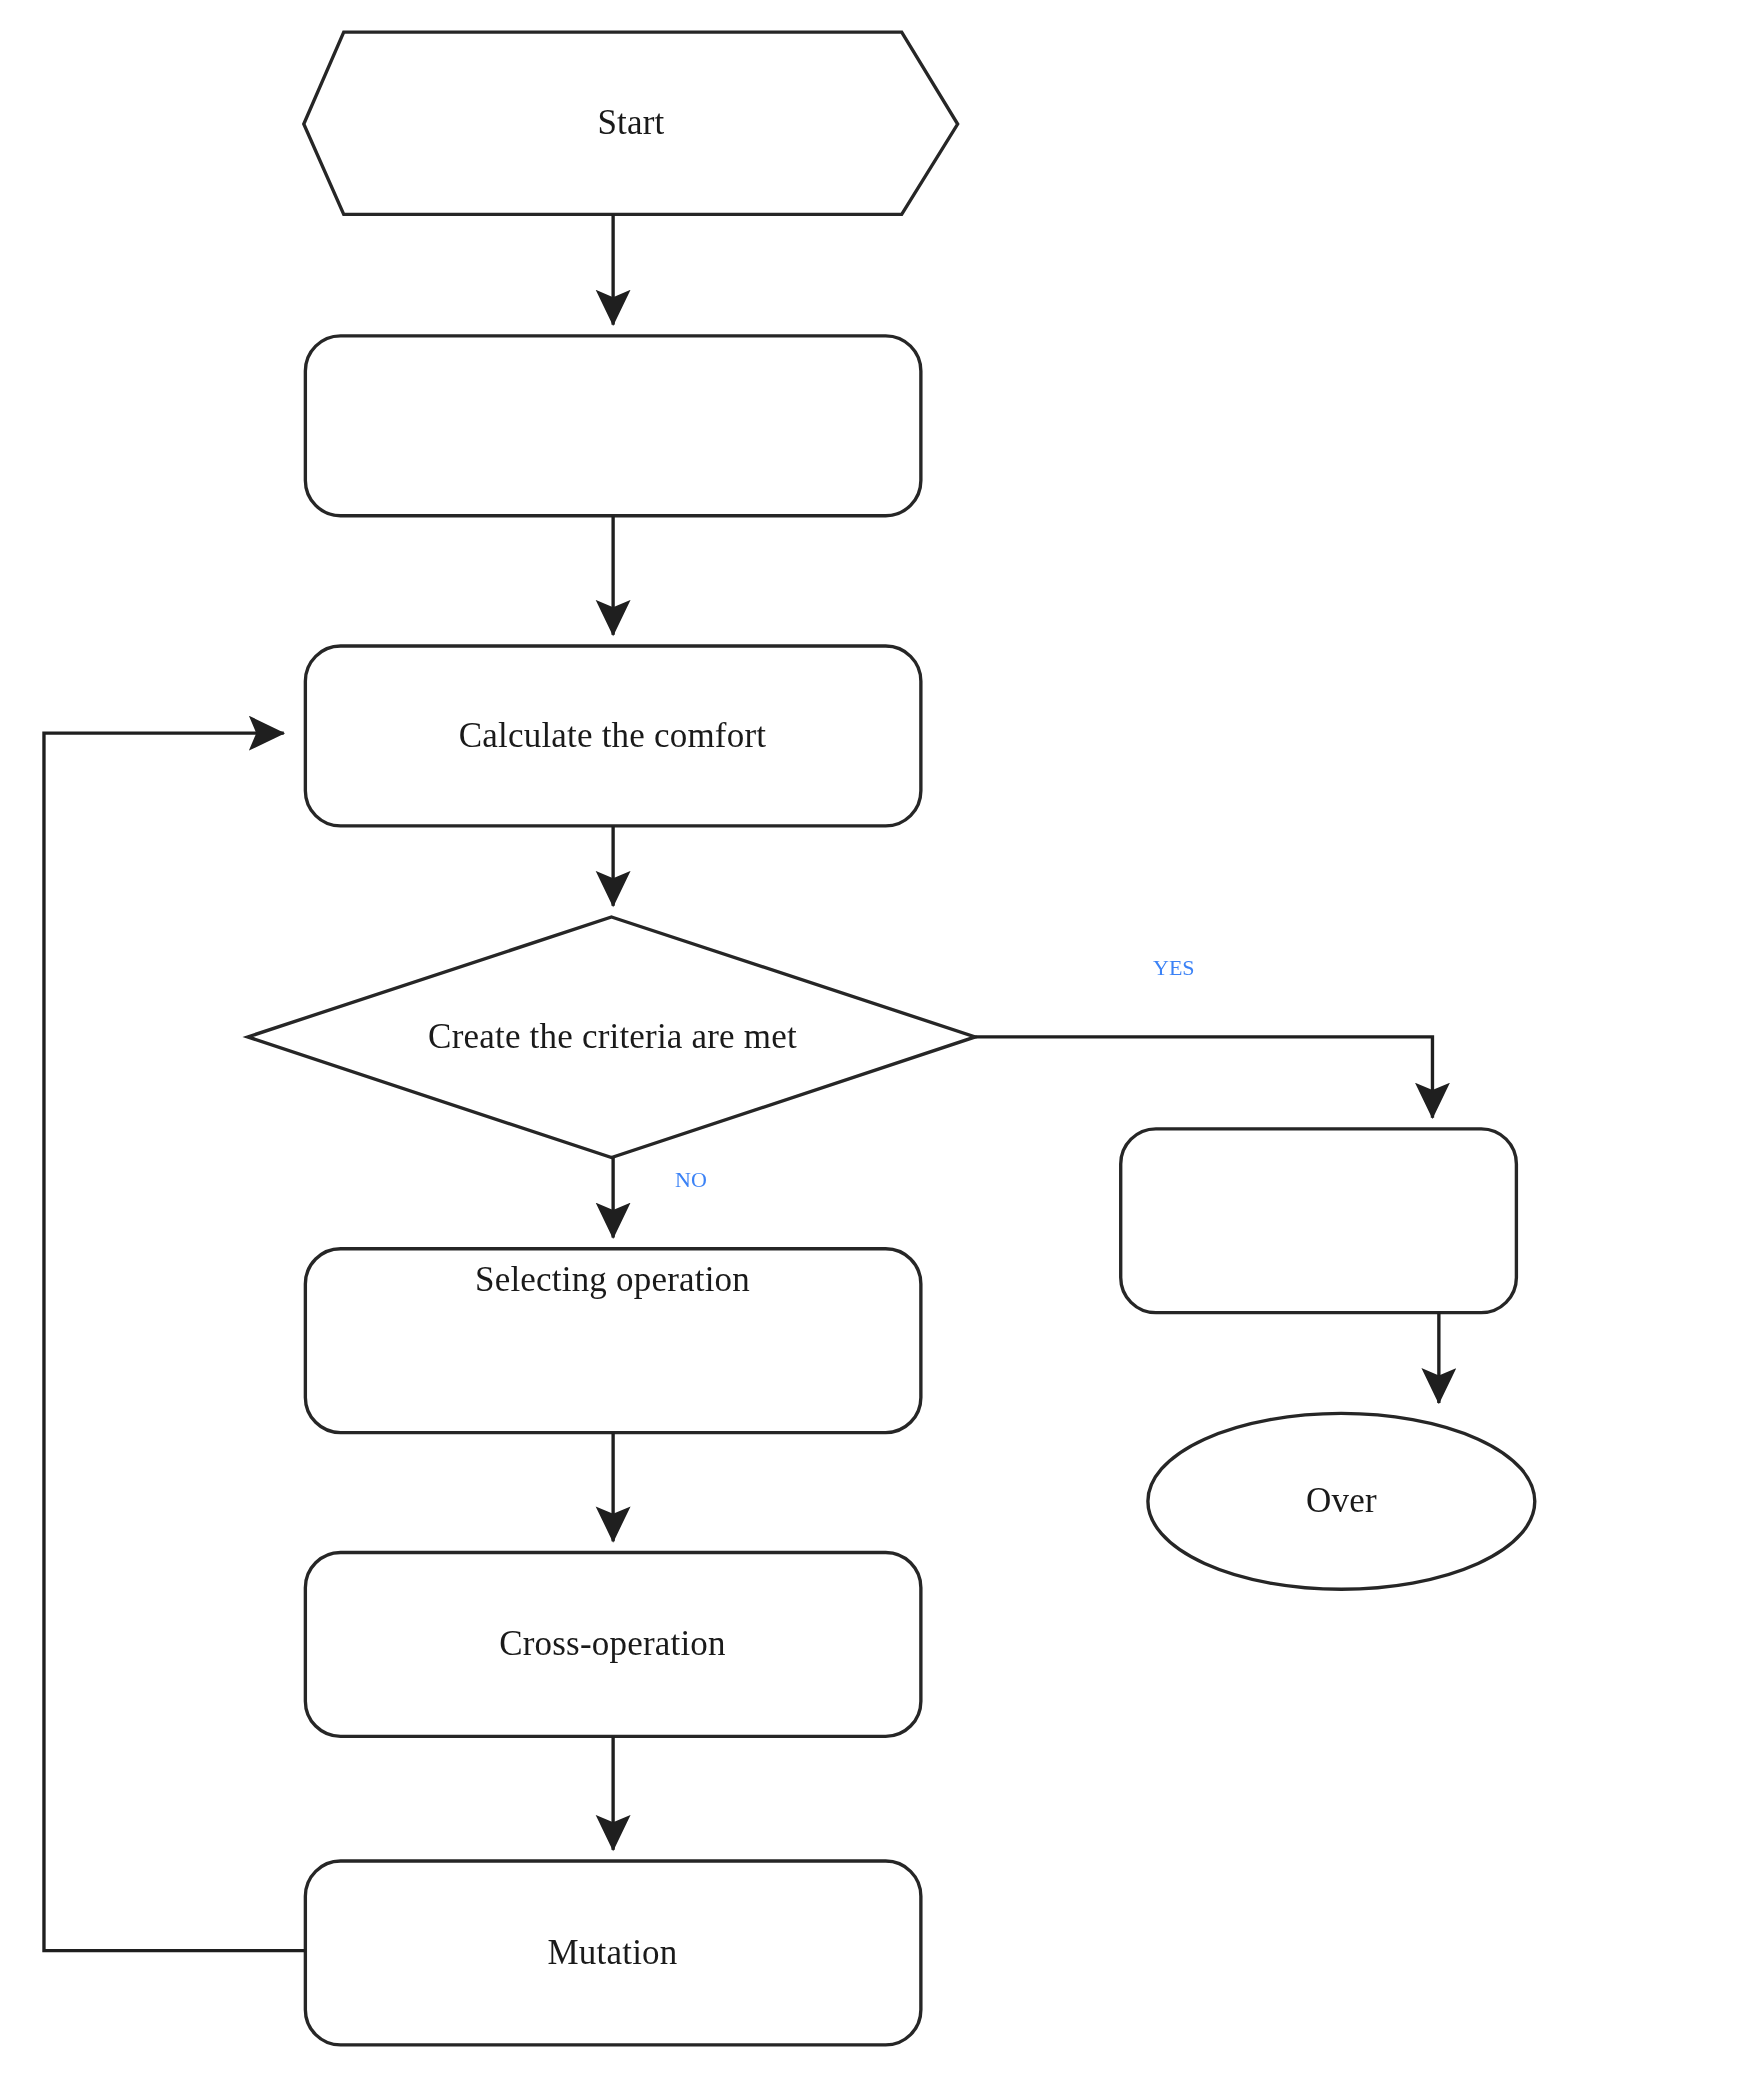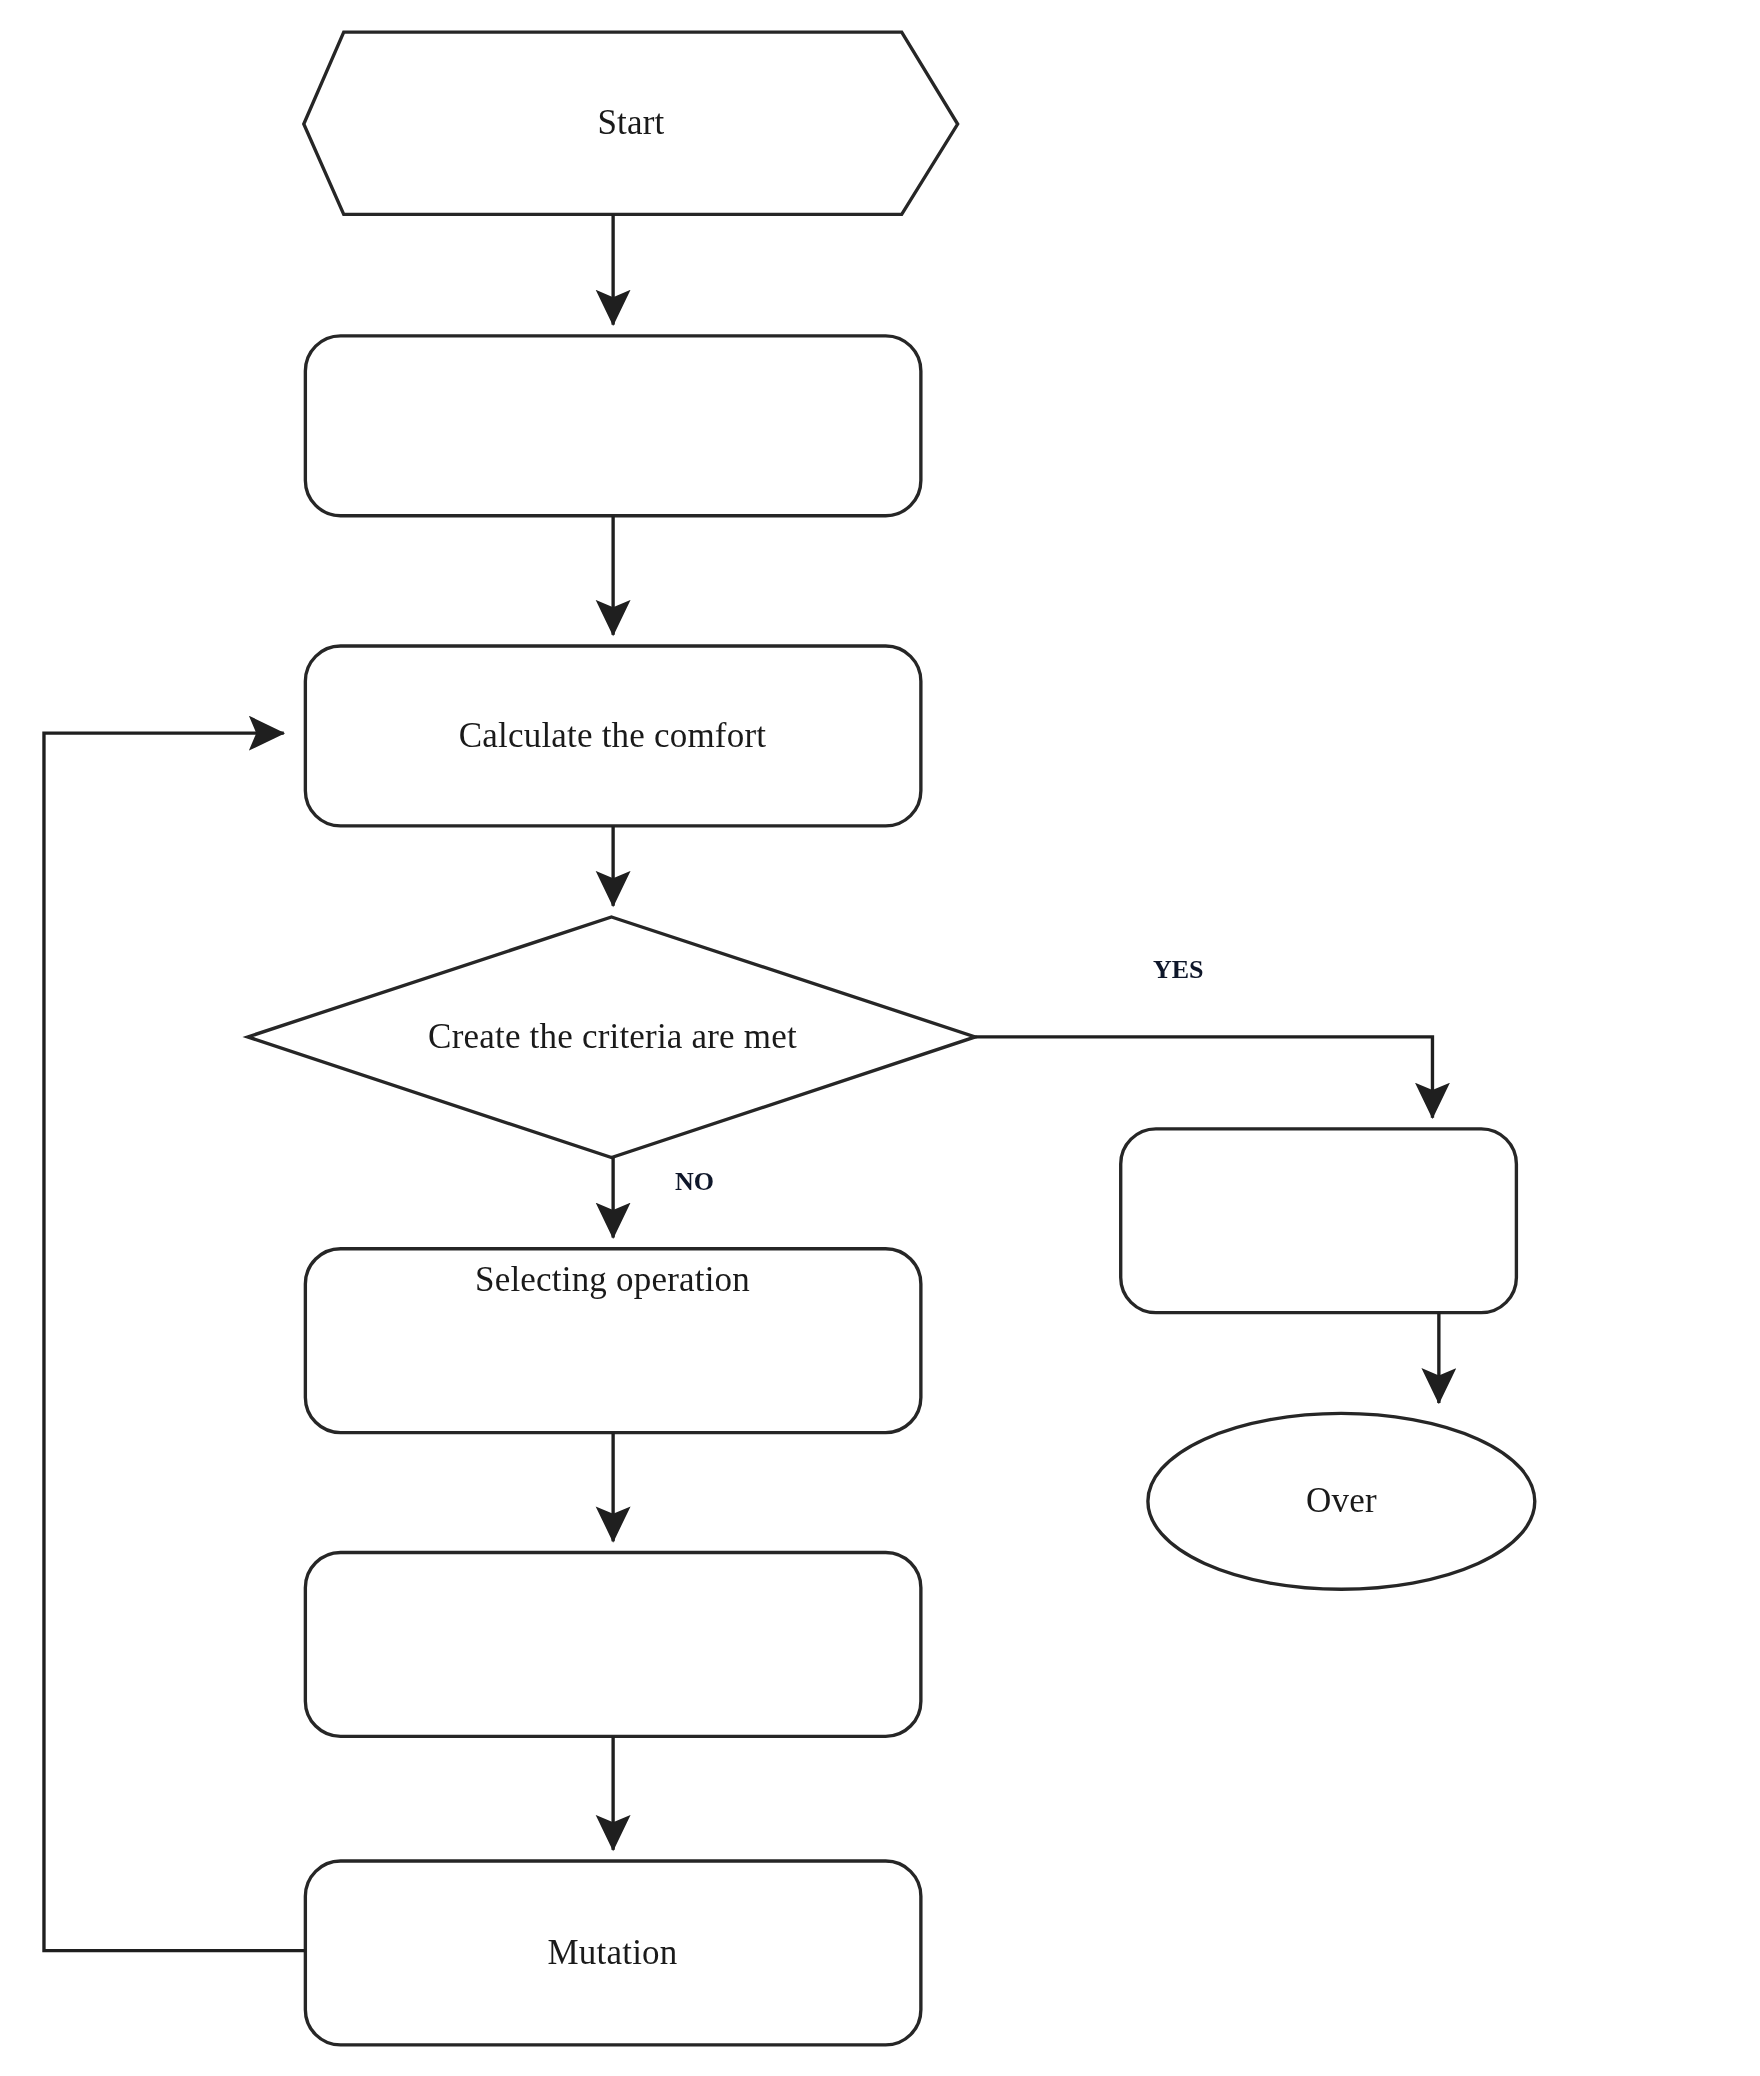--- a/index.html
+++ b/index.html
@@ -34,26 +34,25 @@
     text-align: center;
     color: #1a1a1a;
     font-size: 35px;
     line-height: 1.15;
     letter-spacing: 0.2px;
     white-space: nowrap;
     pointer-events: none;
   }
   .edge-label {
     position: absolute;
-    color: #0f172a;
-    font-size: 26px;
+    color: #3b82f6;
+    font-size: 22px;
     line-height: 1;
     white-space: nowrap;
     pointer-events: none;
-    font-weight: bold;
   }
   .shape-hit {
     position: absolute;
     background: transparent;
   }
 </style>
 </head>
 <body>
 
 <div id="flow-root">
@@ -110,20 +109,21 @@
 
   <div class="node-label" style="left:296px; top:32px; width:654px; height:182px;">Start</div>
 
 
   <div class="node-label" style="left:297px; top:646px; width:615px; height:180px;">Calculate the comfort</div>
 
   <div class="node-label" style="left:240px; top:997px; width:729px; height:80px;">Create the criteria are met</div>
 
   <div class="node-label" style="left:297px; top:1188px; width:615px; height:184px;">Selecting operation</div>
 
+  <div class="node-label" style="left:297px; top:1552px; width:615px; height:184px;">Cross-operation</div>
 
   <div class="node-label" style="left:297px; top:1861px; width:615px; height:184px;">Mutation</div>
 
 
   <div class="node-label" style="left:1140px; top:1413px; width:387px; height:176px;">Over</div>
 
   <div class="edge-label" style="left:1145px; top:957px;">YES</div>
 
   <div class="edge-label" style="left:667px; top:1169px;">NO</div>
 

